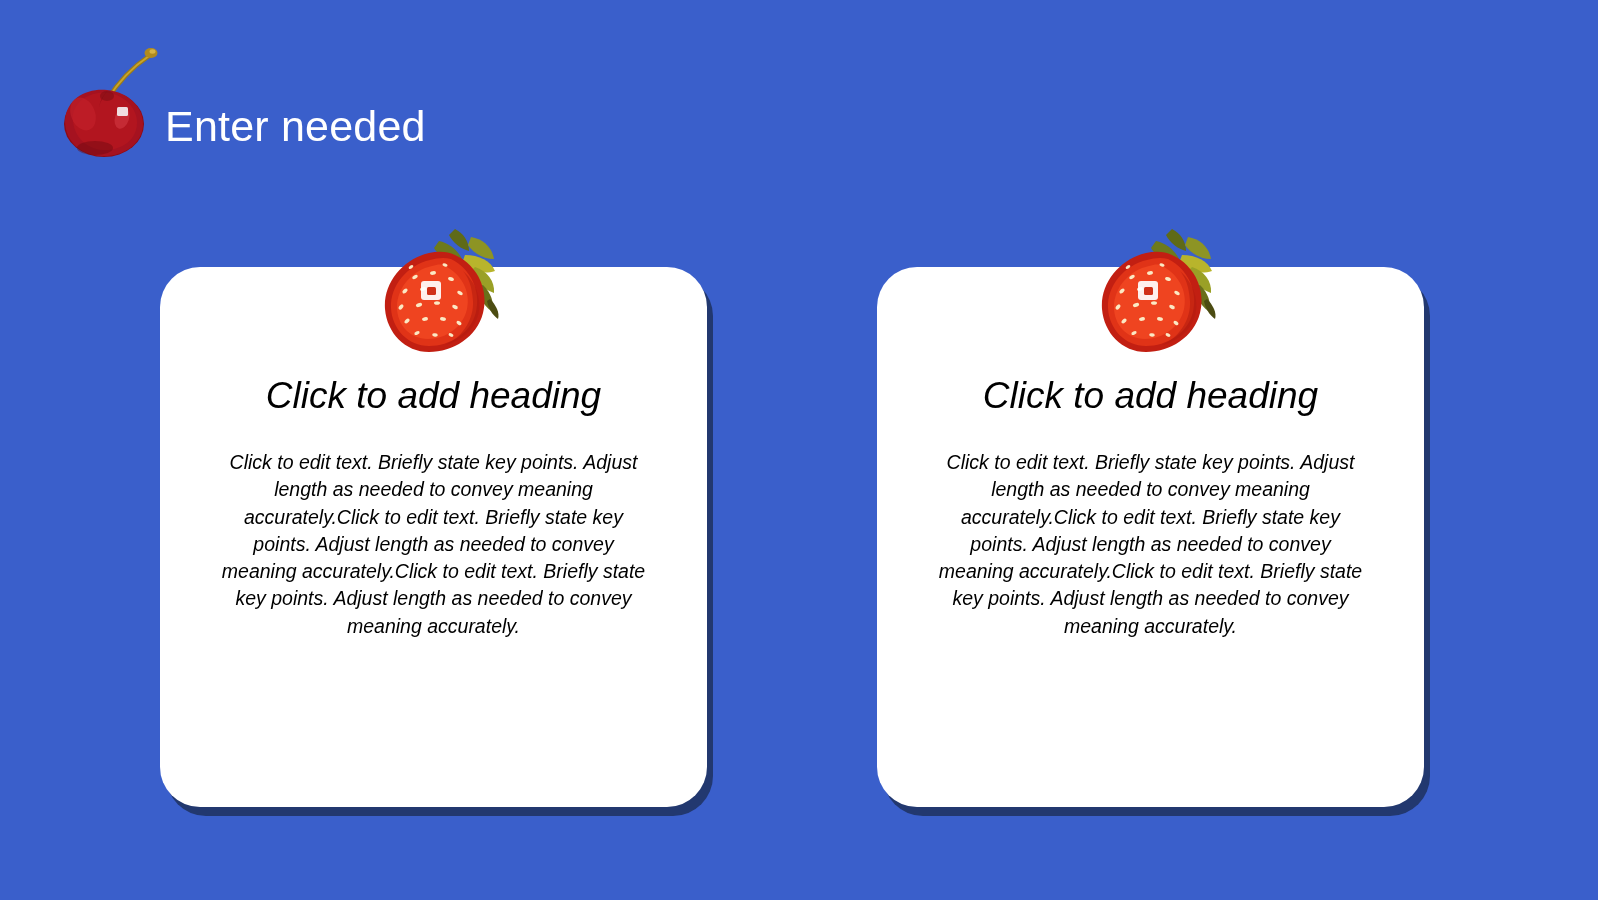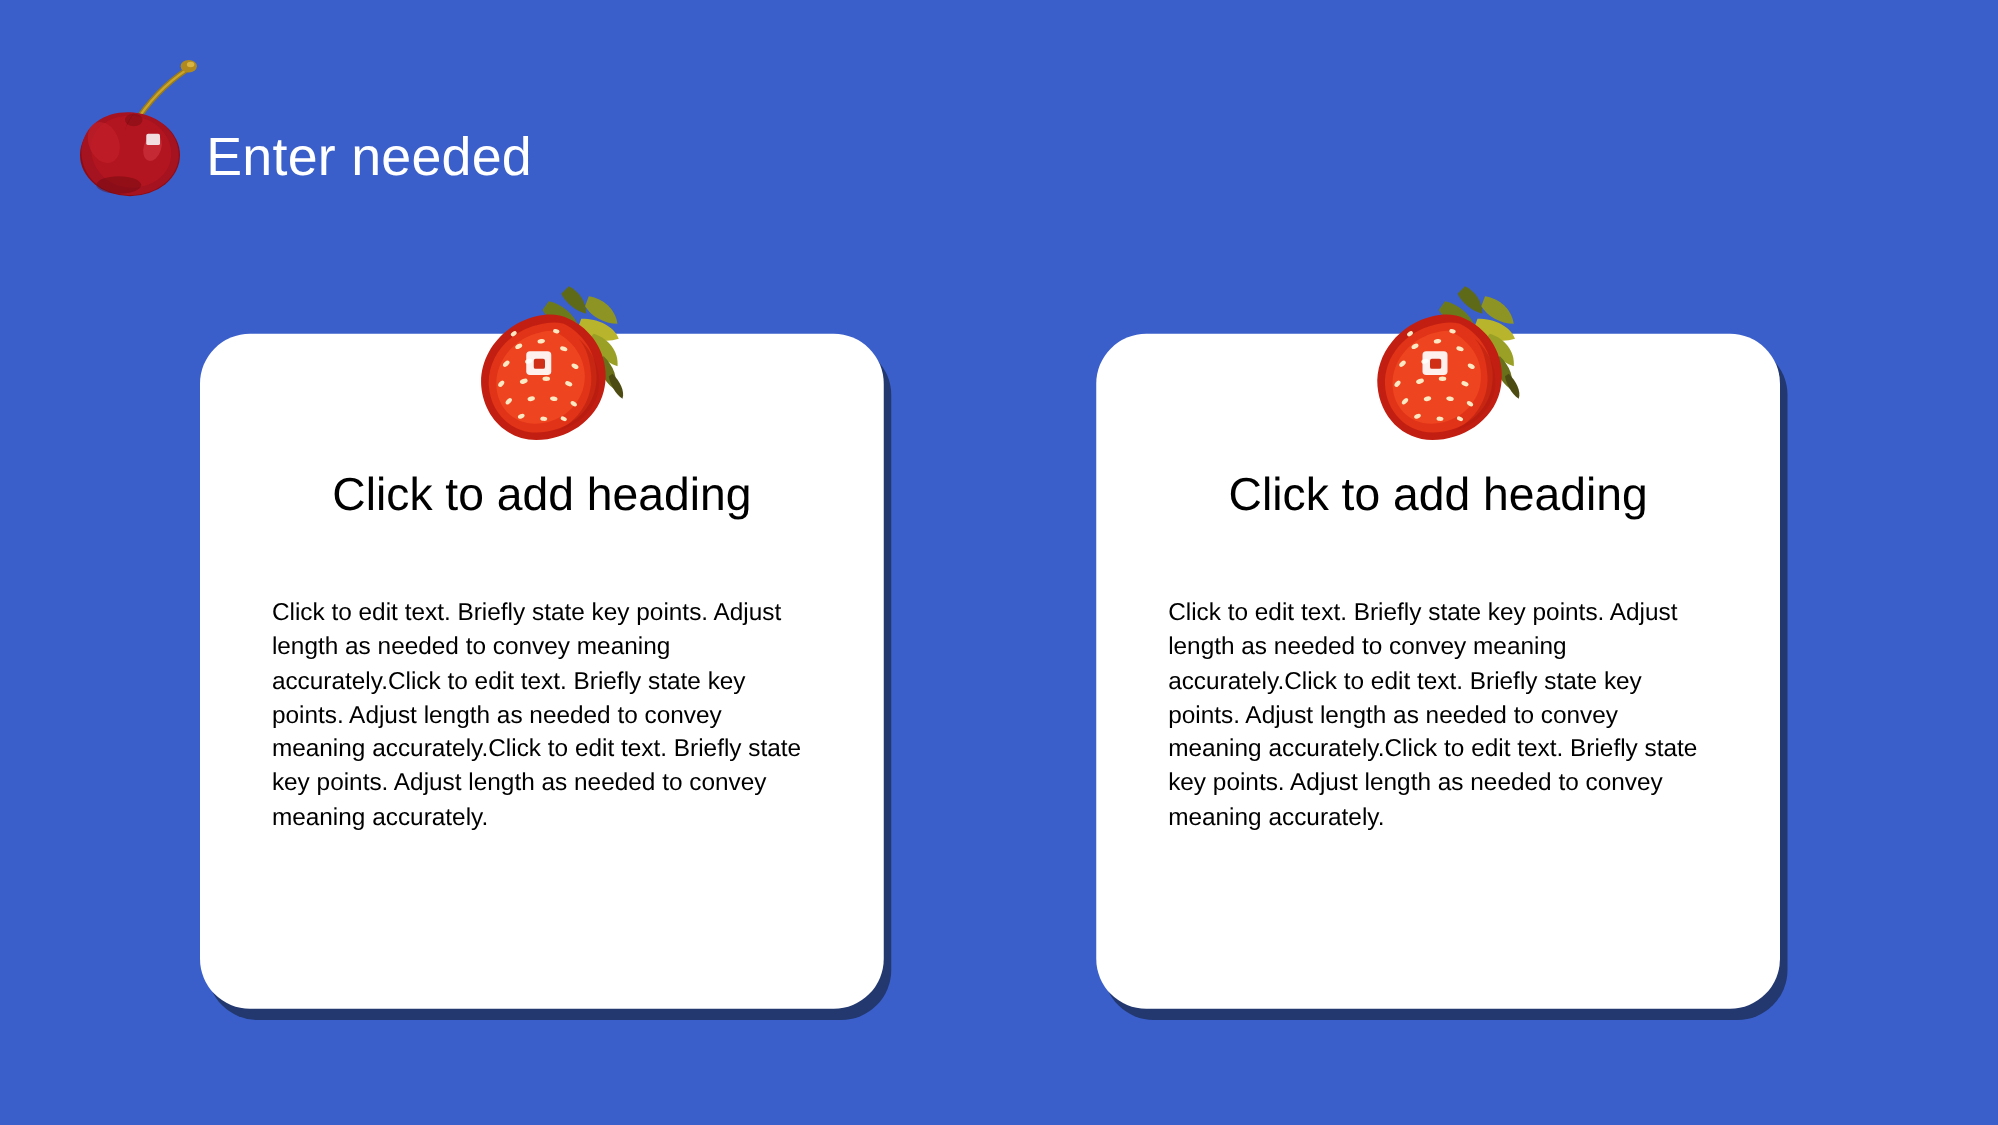--- a/index.html
+++ b/index.html
@@ -52,34 +52,36 @@
     border-radius:40px;
     box-shadow: 6px 9px 0 0 #22386f;
   }
   #card-left  { left:160px; }
   #card-right { left:877px; }
 
   .card-inner {
     position:relative;
     width:100%; height:100%;
     padding-top:108px;
+    font-style:italic;
   }
 
   .card-heading {
     text-align:center;
     font-size:37px;
     line-height:42px;
     color:#000000;
     font-weight:400;
     white-space:nowrap;
   }
 
   .card-body {
-    margin:60px auto 0 auto;
+    margin:32px auto 0 auto;
     width:432px;
+    text-align:center;
     font-size:19.5px;
     line-height:27.3px;
     color:#000000;
     font-weight:400;
   }
 
   
   .berry-wrap {
     position:absolute;
     left:50%;

